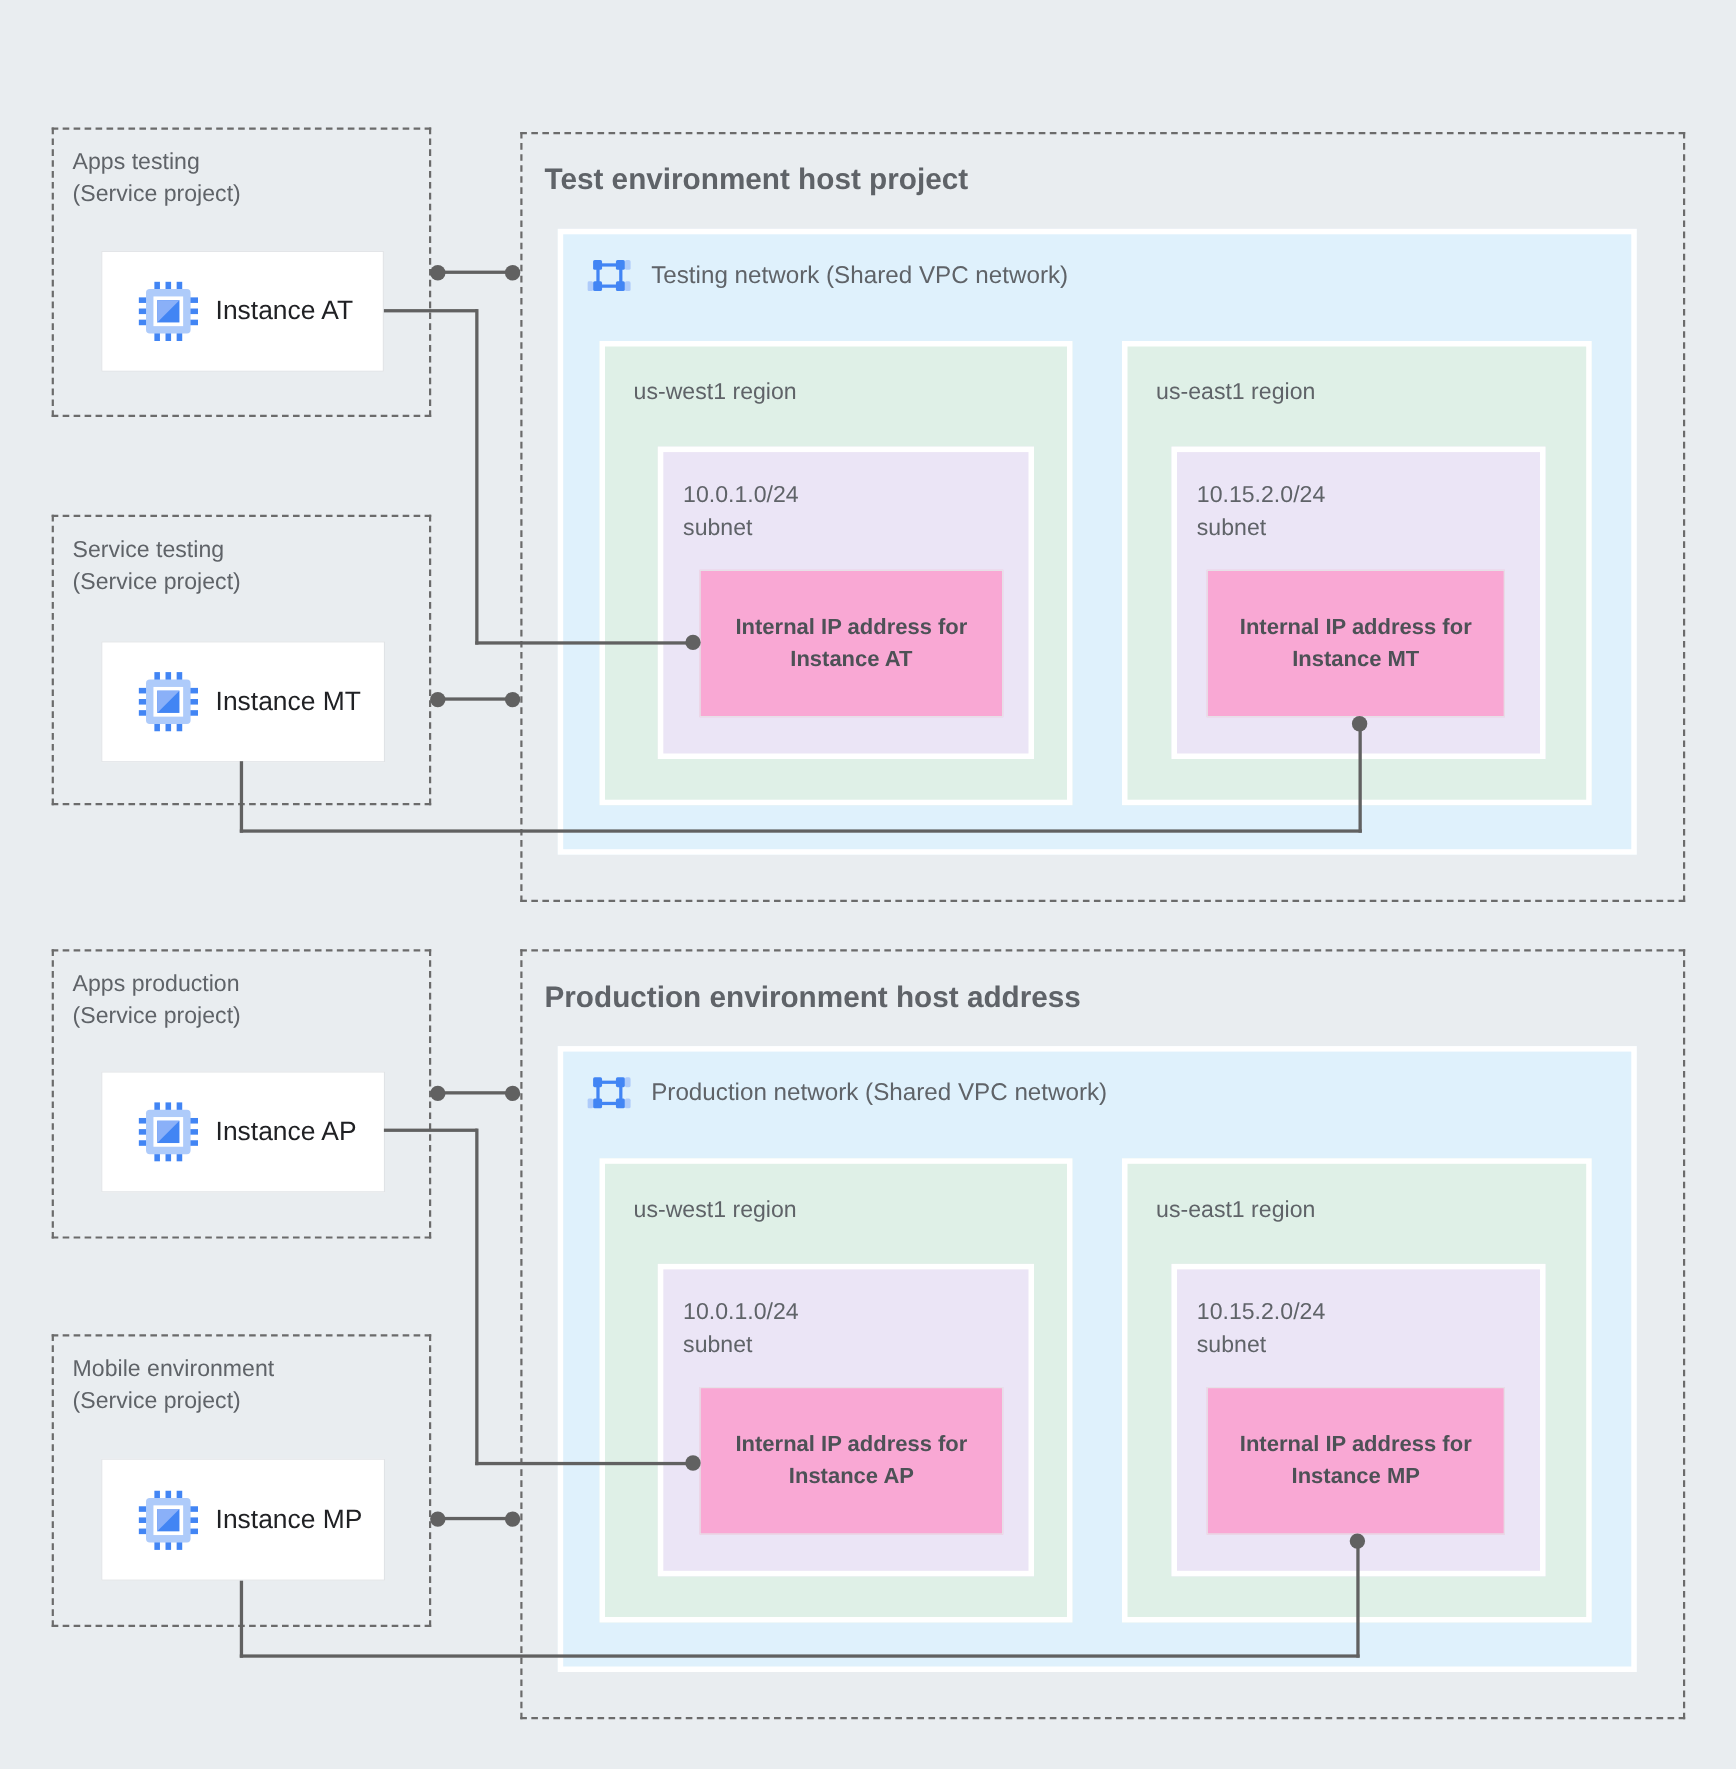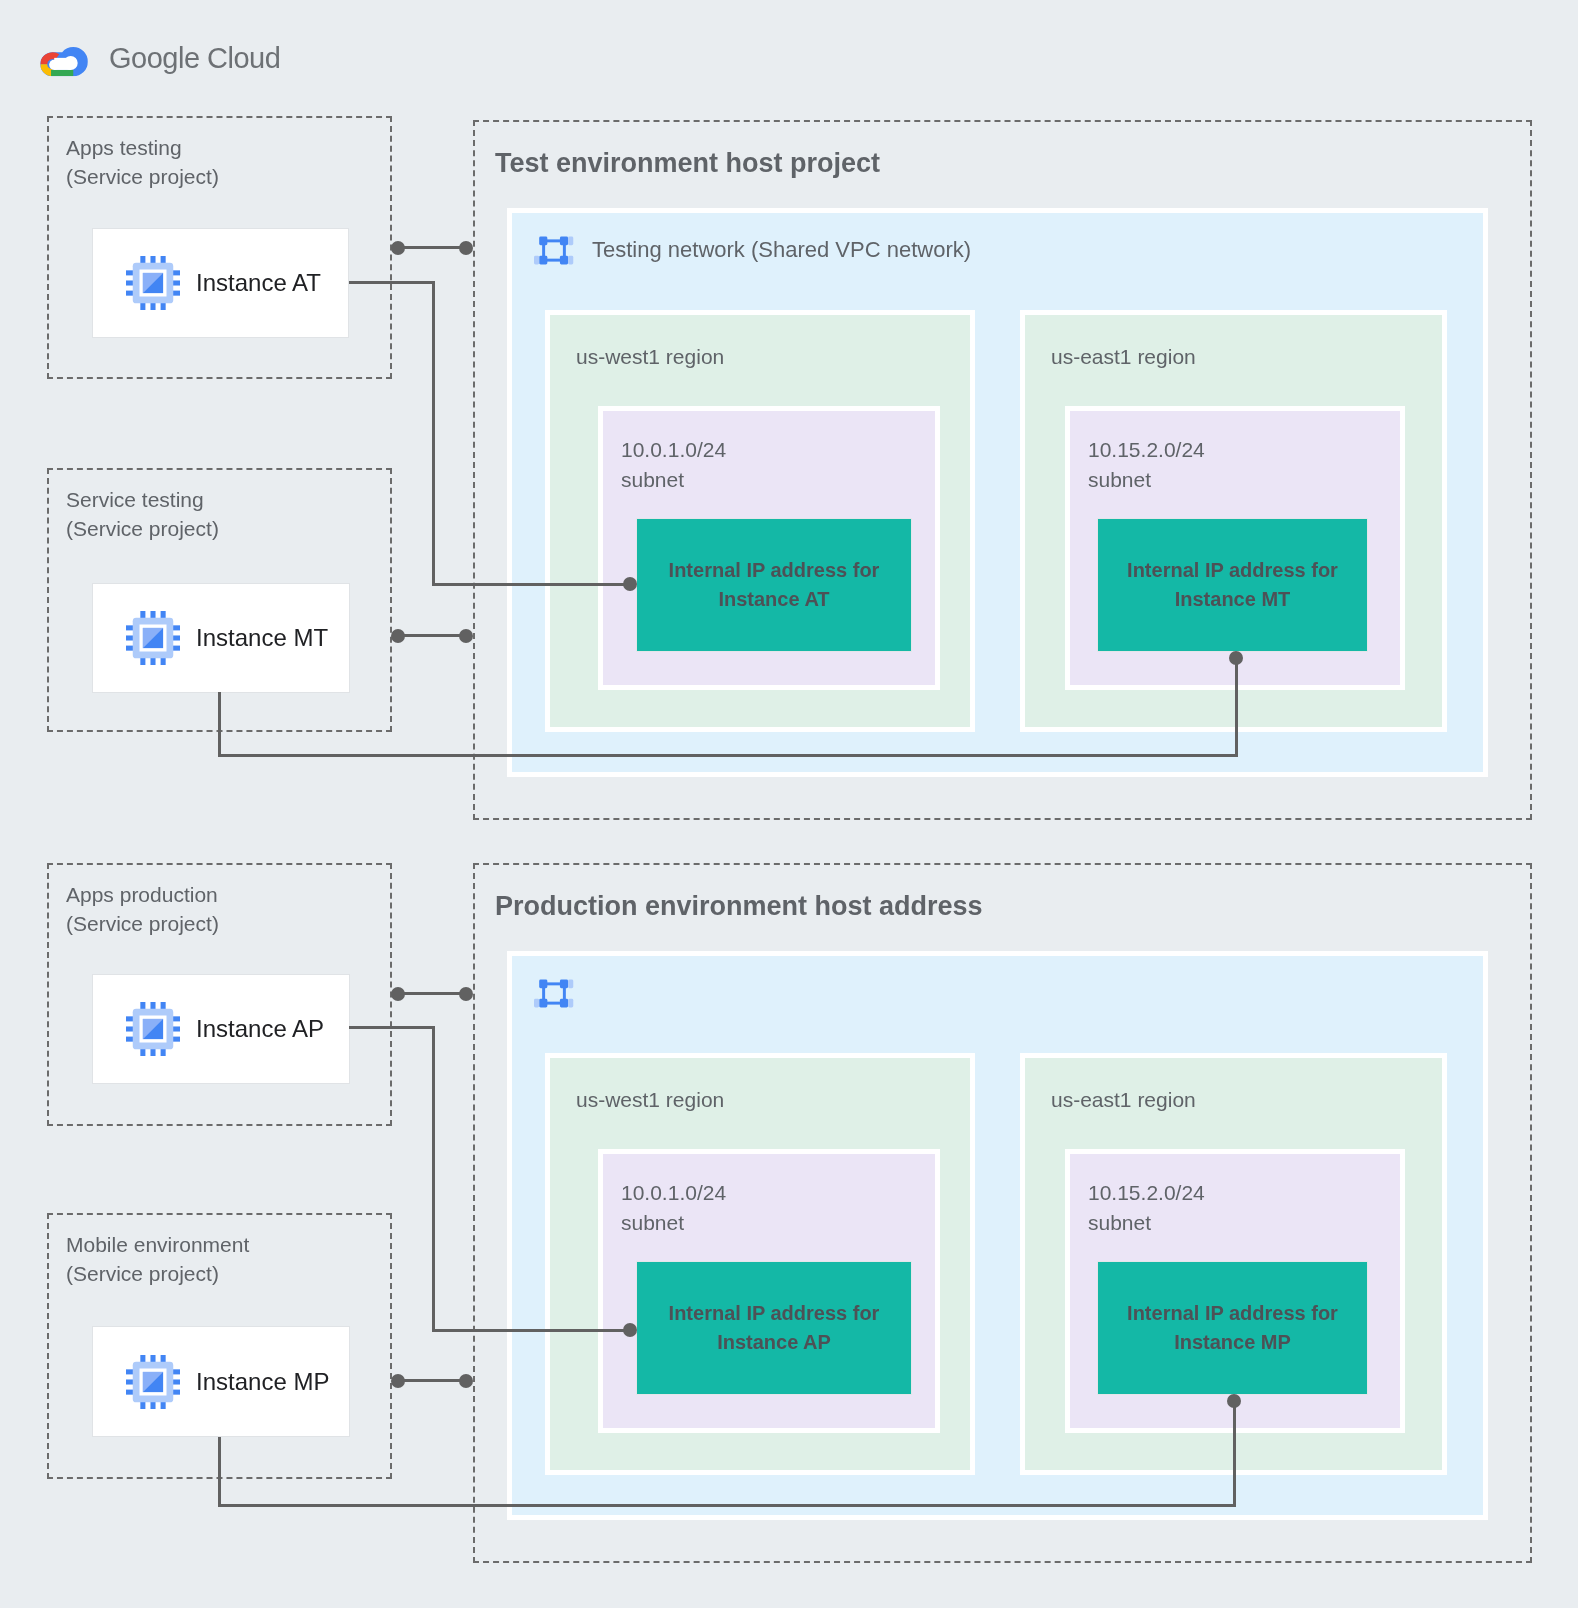--- a/index.html
+++ b/index.html
@@ -19,21 +19,21 @@
   .fill.blue{background:#dff1fc;}
   .fill.green{background:#dff0e7;}
   .fill.purple{background:#ebe5f6;}
   .net-row{position:absolute;left:22px;top:17px;display:flex;align-items:center;gap:18px;height:40px;}
   .net-label{font-size:22px;color:#5f6368;text-align:right;}
   .region-label{position:absolute;left:26px;top:30px;font-size:21px;color:#5f6368;}
   .subnet-label{position:absolute;left:18px;top:24px;font-size:21px;line-height:1.42;color:#5f6368;}
   .subnet-label span{display:block;}
   
   .ipbox{
-    position:absolute;background:#14b8a6;border:1px solid #e4e6e9;box-sizing:border-box;
+    position:absolute;background:#f9a8d4;border:1px solid #e4e6e9;box-sizing:border-box;
     display:flex;flex-direction:column;align-items:center;justify-content:center;
     font-size:20px;font-weight:bold;color:#4d5156;line-height:1.45;text-align:center;
   }
   .card{
     position:absolute;background:#ffffff;border:1px solid #e0e3e6;box-sizing:border-box;
     display:flex;align-items:center;padding-left:33px;gap:16px;
   }
   .card-label{font-size:24px;color:#202124;}
   
   .seg{position:absolute;background:#616161;}
@@ -44,41 +44,20 @@
   }
   .pair::before{left:-7px;}
   .pair::after{right:-7px;}
   .title-block span{display:block;}
 </style>
 </head>
 <body>
 
 <div class="canvas">
 
-  <div class="logo">
-    <svg width="64" height="47" viewBox="0 0 100 74">
-      <defs>
-        <clipPath id="gcclip">
-          <circle cx="30" cy="46" r="19"></circle>
-          <circle cx="63" cy="42" r="23"></circle>
-          <rect x="30" y="27" width="33" height="38"></rect>
-        </clipPath>
-      </defs>
-      <g clip-path="url(#gcclip)">
-        <rect x="0" y="0" width="100" height="74" fill="#4285f4"></rect>
-        <path d="M16.5,46 A13.5,13.5 0 0 1 37.7,34.9" fill="none" stroke="#ea4335" stroke-width="11"></path>
-        <path d="M30,59.5 A13.5,13.5 0 0 1 16.5,46" fill="none" stroke="#fbbc04" stroke-width="11"></path>
-        <rect x="28" y="55" width="35" height="10" fill="#34a853"></rect>
-        <circle cx="33" cy="47" r="8" fill="#ffffff"></circle>
-        <circle cx="59" cy="44" r="11" fill="#ffffff"></circle>
-        <rect x="33" y="36" width="26" height="19" fill="#ffffff"></rect>
-      </g>
-    </svg>
-    <span class="logo-text">Google Cloud</span>
-  </div>
 
   <div class="dashed" style="left:473px;top:120px;width:1059px;height:700px">
     <div class="host-title">Test environment host project</div>
   </div>
   <div class="dashed" style="left:473px;top:863px;width:1059px;height:700px">
     <div class="host-title">Production environment host address</div>
   </div>
 
   <div class="fill blue" style="left:507px;top:208px;width:981px;height:569px">
     <div class="net-row">
@@ -130,20 +109,21 @@
       <svg width="40" height="33" viewBox="0 0 54 44">
         <rect x="13" y="9" width="28" height="26" fill="none" stroke="#4285f4" stroke-width="4"></rect>
         <rect x="7" y="3" width="11" height="12" rx="2" fill="#4285f4"></rect>
         <rect x="35" y="3" width="11" height="12" rx="2" fill="#4285f4"></rect>
         <rect x="7" y="29" width="11" height="12" rx="2" fill="#4285f4"></rect>
         <rect x="35" y="29" width="11" height="12" rx="2" fill="#4285f4"></rect>
         <rect x="46" y="3" width="7" height="12" rx="2" fill="#aecbfa"></rect>
         <rect x="0" y="29" width="7" height="12" rx="2" fill="#aecbfa"></rect>
         <rect x="46" y="29" width="7" height="12" rx="2" fill="#aecbfa"></rect>
       </svg>
+      <span class="net-label">Production network (Shared VPC network)</span>
     </div>
   </div>
 
   <div class="fill green" style="left:545px;top:1053px;width:430px;height:422px">
     <div class="region-label">us-west1 region</div>
   </div>
   <div class="fill green" style="left:1020px;top:1053px;width:427px;height:422px">
     <div class="region-label">us-east1 region</div>
   </div>
 

